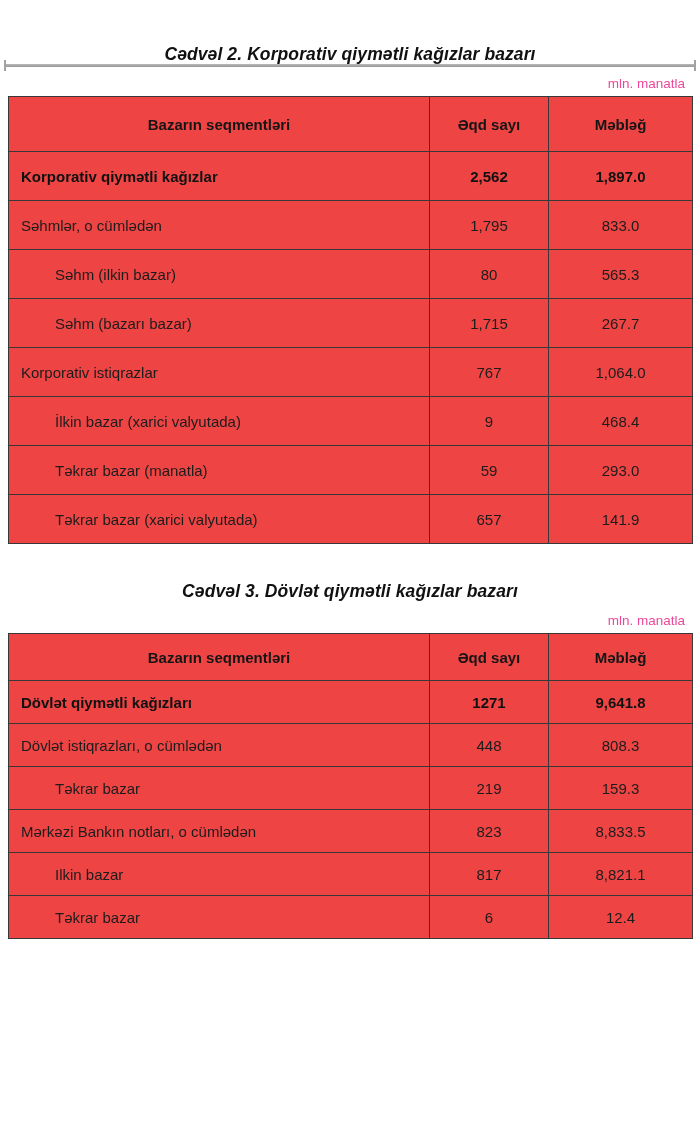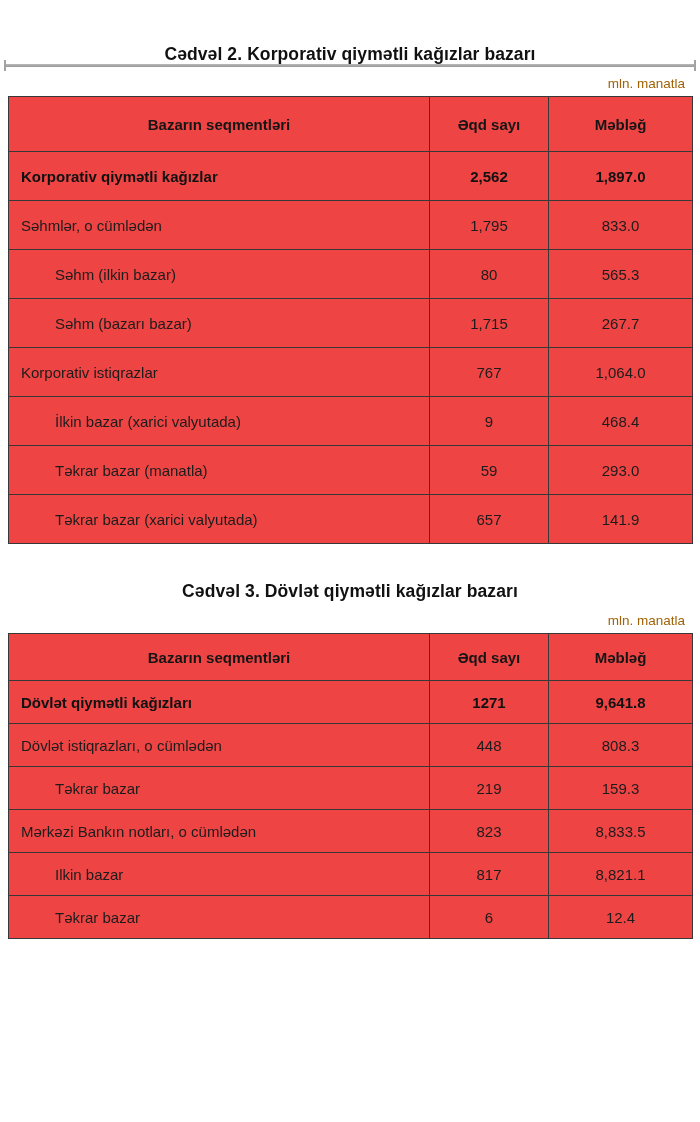--- a/index.html
+++ b/index.html
@@ -24,27 +24,28 @@
   .top-divider::before { left: -1px; }
   .top-divider::after  { right: -1px; }
 
   .table-title {
     margin-top: 44px;
     text-align: center;
     font-size: 17.5px;
     font-weight: bold;
     color: #111;
     letter-spacing: 0.1px;
+    font-style: italic;
   }
   .section-2 .table-title { margin-top: 37px; }
 
   .unit-label {
     text-align: right;
     font-size: 13.5px;
-    color: #a16207;
+    color: #ec4899;
     margin: 11px 15px 5px 0;
   }
 
   table {
     width: 684px;
     margin-left: 8px;
     border-collapse: collapse;
     table-layout: fixed;
     background: #ef4444;
   }

